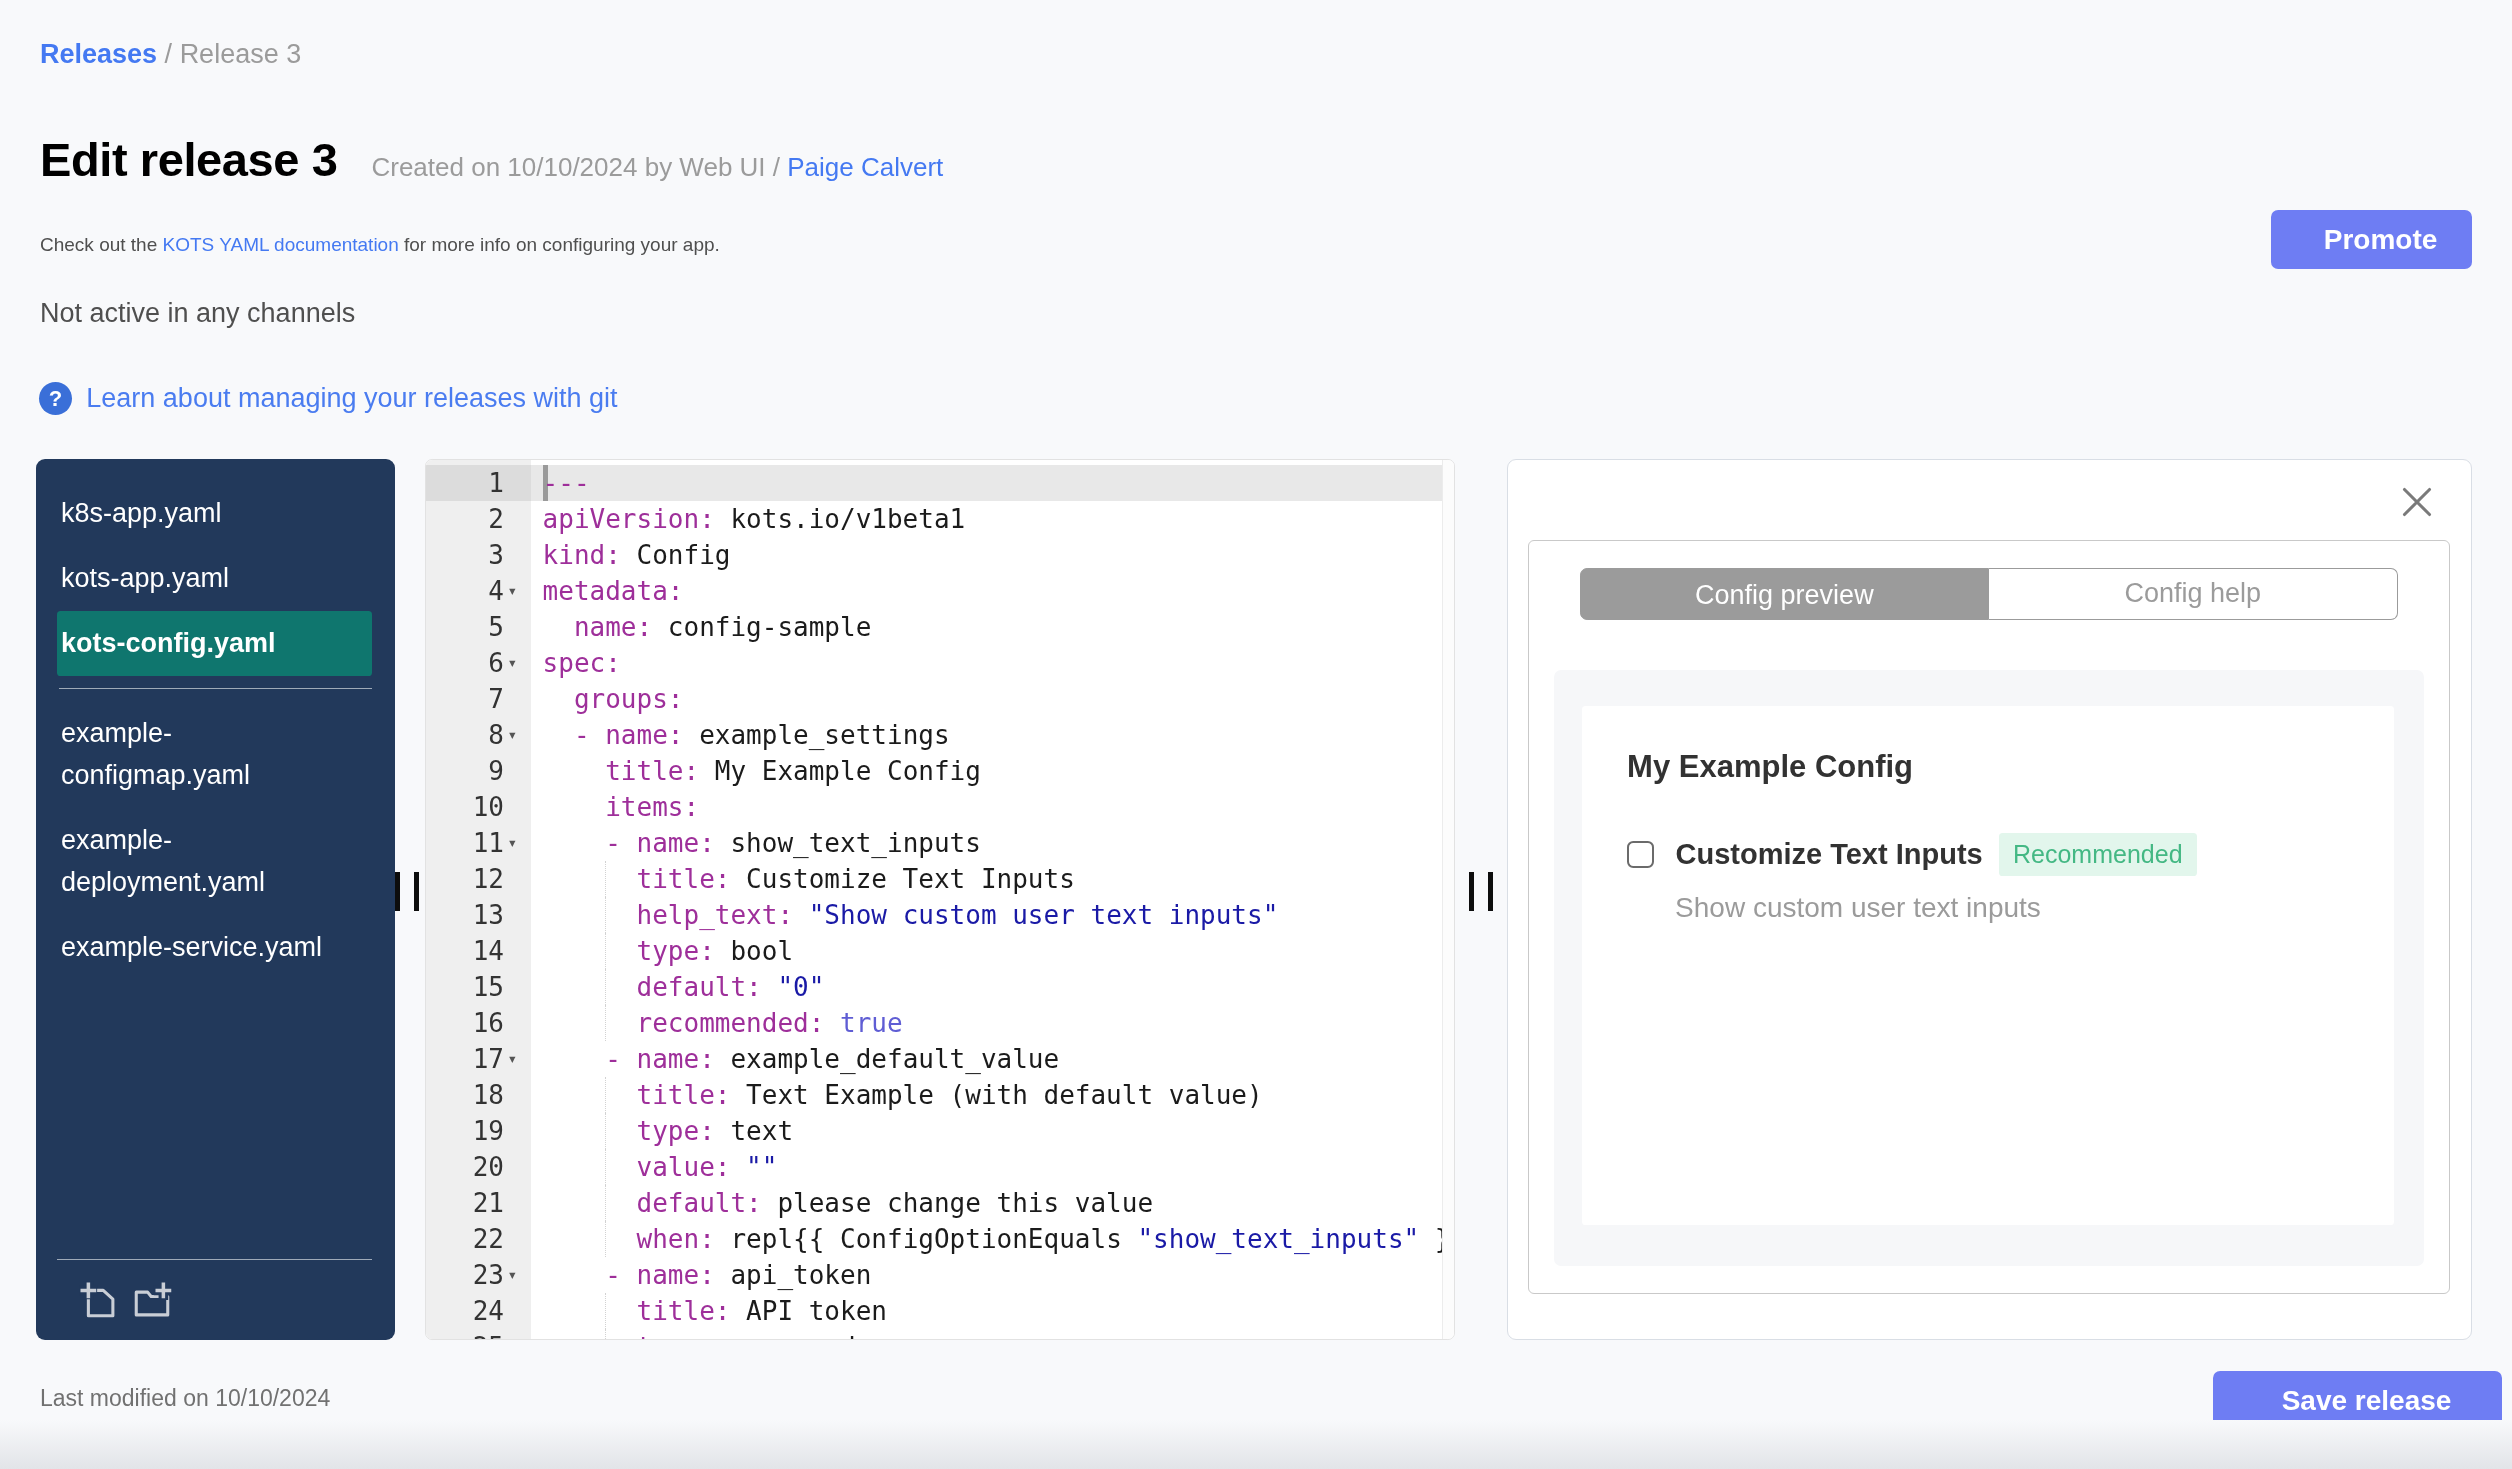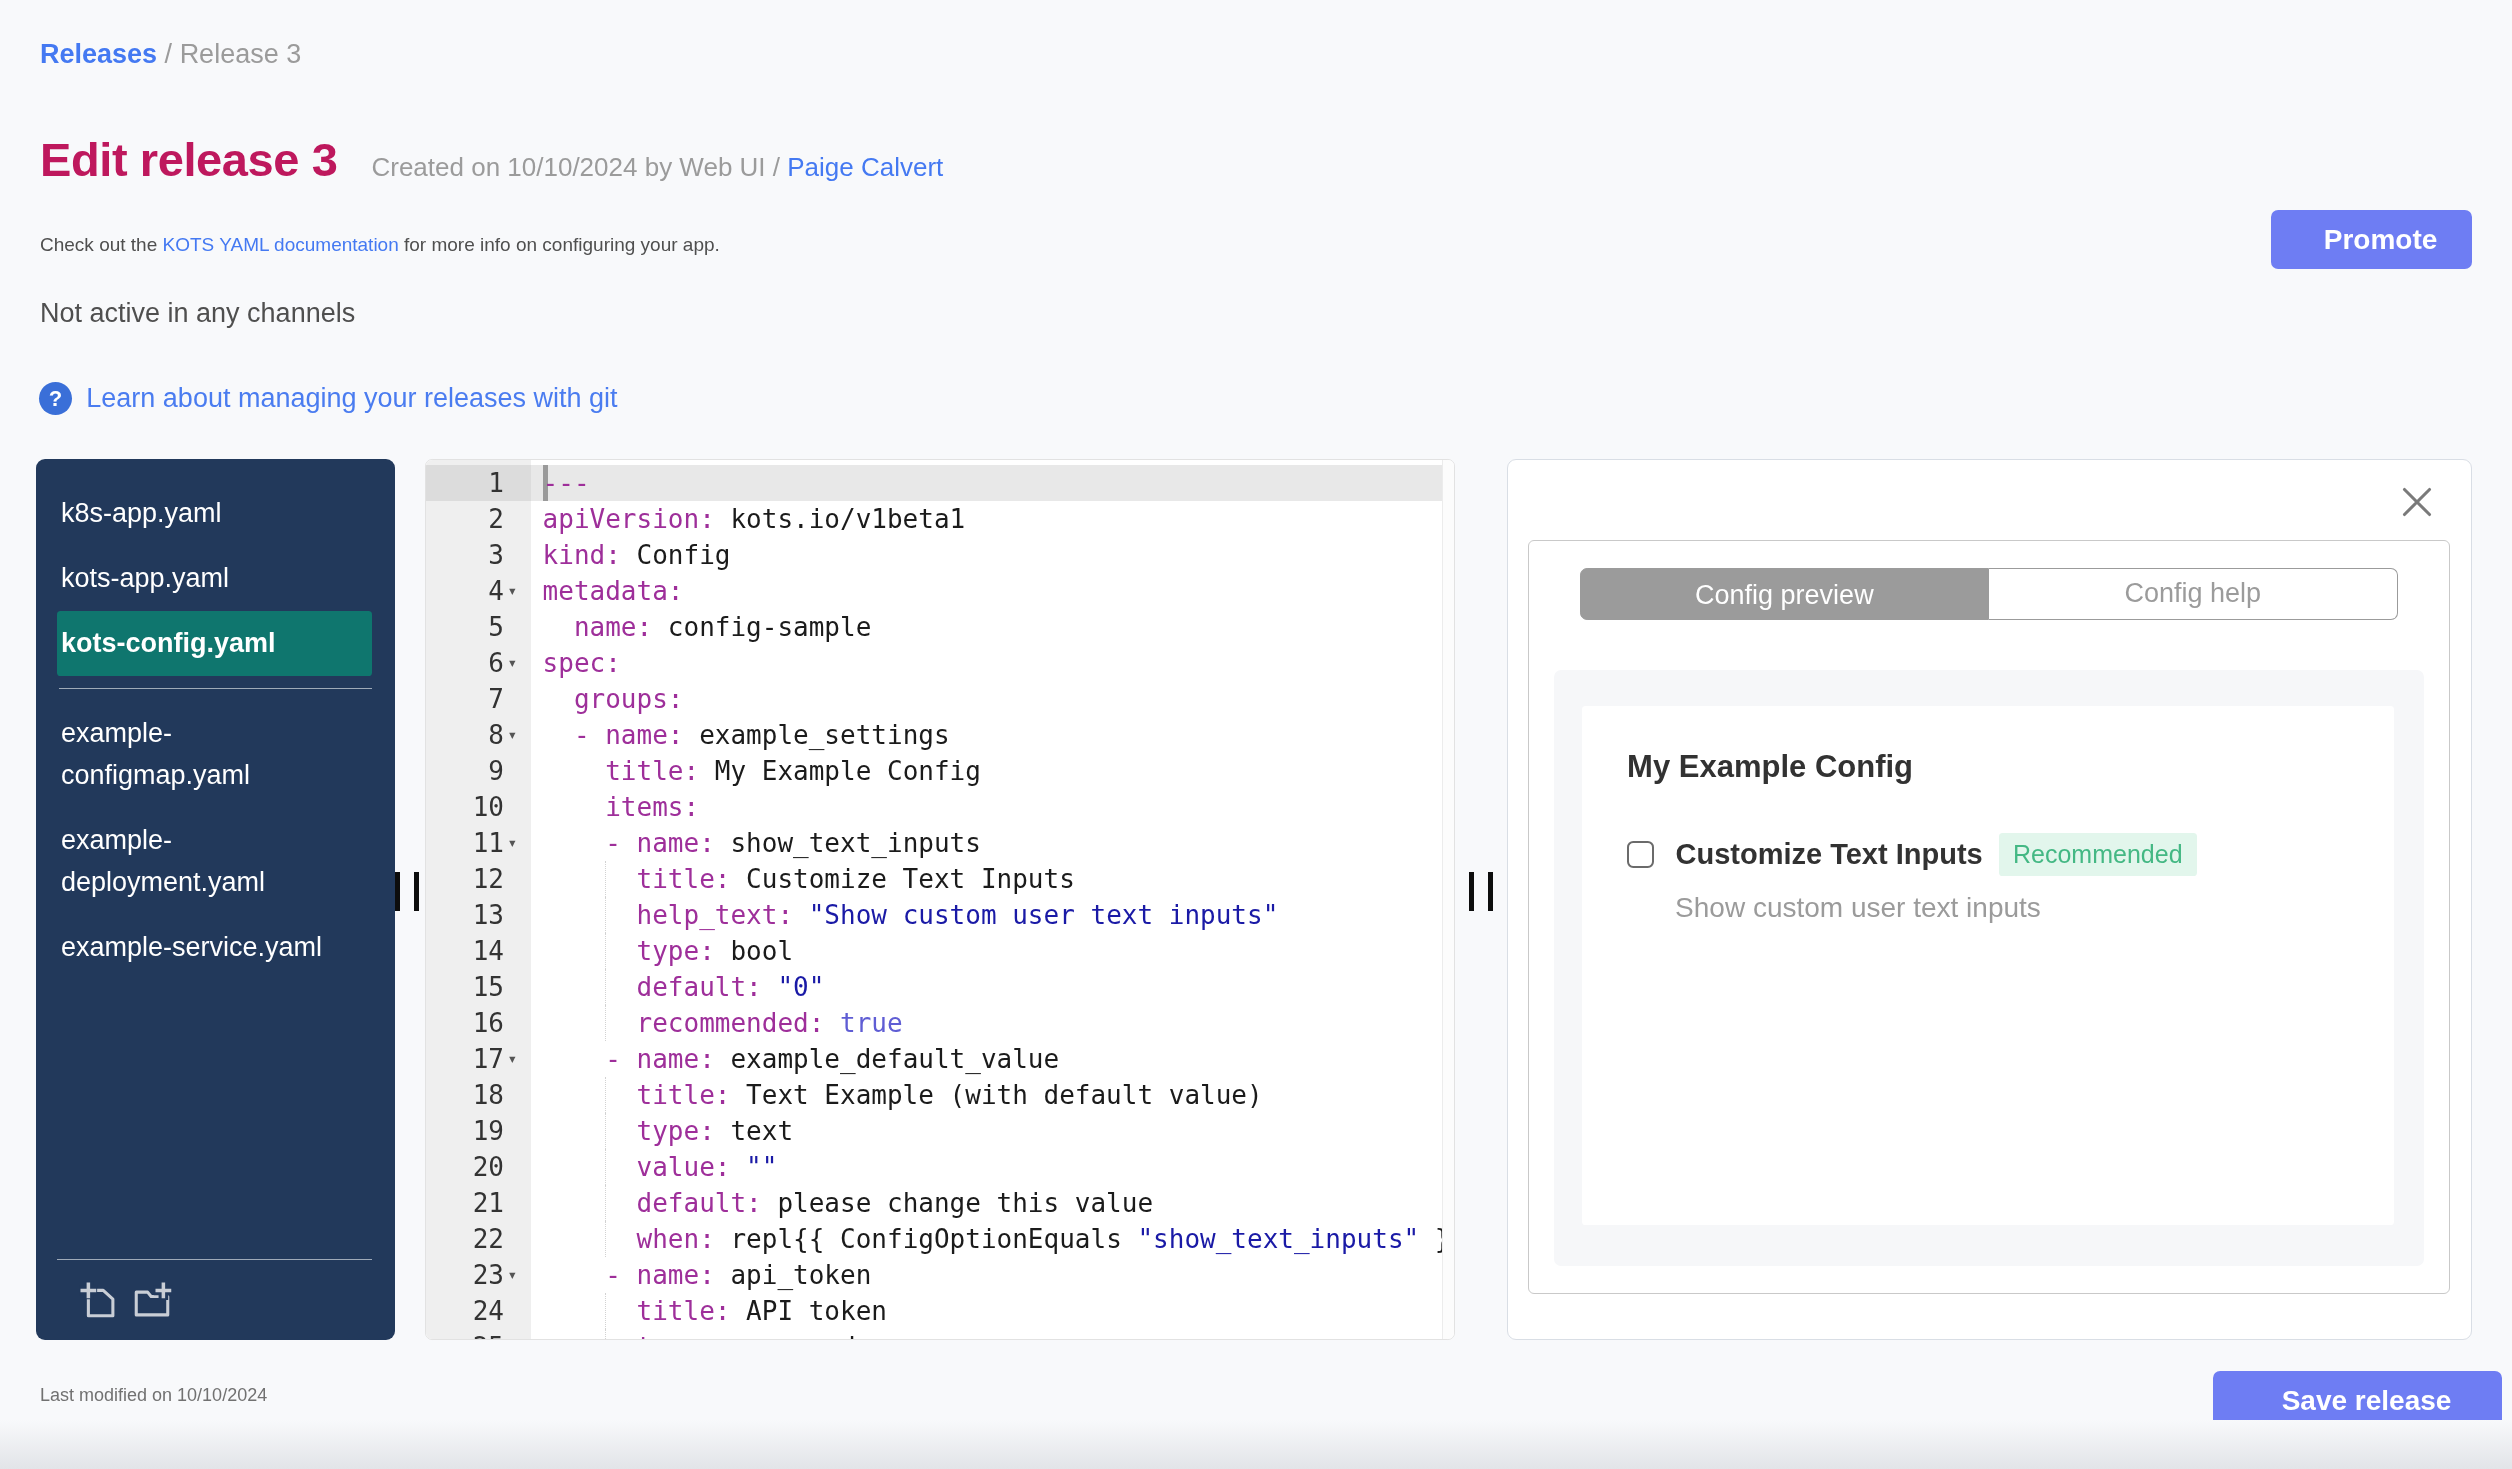--- a/index.html
+++ b/index.html
@@ -11,21 +11,21 @@
     color: #4f4f4f;
     overflow: hidden;
   }
 
   
   .breadcrumb { position:absolute; left:40px; top:39px; font-size:27px; }
   .breadcrumb .bc-link { color:#4479f2; font-weight:600; }
   .breadcrumb .bc-sep, .breadcrumb .bc-cur { color:#9b9b9b; }
 
   .title-row { position:absolute; left:40px; top:132px; display:flex; align-items:baseline; }
-  .page-title { font-size:47px; font-weight:700; color:#be185d; letter-spacing:-0.4px; }
+  .page-title { font-size:47px; font-weight:700; color:#000000; letter-spacing:-0.4px; }
   .created-meta { font-size:26px; color:#9b9b9b; margin-left:34px; }
   .created-meta .author { color:#4479f2; }
 
   .docs-line { position:absolute; left:40px; top:234px; font-size:19px; color:#4f4f4f; }
   .docs-line .doc-link { color:#4479f2; }
 
   .channel-status { position:absolute; left:40px; top:298px; font-size:27px; color:#4f4f4f; }
 
   .git-row { position:absolute; left:39px; top:382px; display:flex; align-items:center; }
   .q-icon { width:33px; height:33px; border-radius:50%; background:#3a6fd8; color:#fff;
@@ -96,21 +96,21 @@
   .pwhite { position:absolute; left:28.5px; right:30px; top:36px; bottom:41px; background:#fff; border-radius:3.6px;
             padding:43px 0 0 45px; }
   .pw-title { font-size:31px; font-weight:700; color:#323232; }
   .cfg-row { margin-top:48px; display:flex; align-items:center; }
   .cb { width:27px; height:27px; border:2.7px solid #6b6b6b; border-radius:6.2px; background:#fff; flex:none; cursor:pointer; }
   .cfg-label { margin-left:21.4px; font-size:29px; font-weight:700; color:#323232; }
   .badge { margin-left:16px; font-size:25px; color:#44b884; background:#e2f6ec; padding:7.1px 14.3px; border-radius:3.6px; }
   .cfg-help { margin:16px 0 0 48px; font-size:28px; color:#9b9b9b; }
 
   
-  .last-modified { position:absolute; left:40px; top:1385px; font-size:18px; color:#717171; }
+  .last-modified { position:absolute; left:40px; top:1385px; font-size:23px; color:#717171; }
   .bottom-grad { position:absolute; left:0; right:0; bottom:0; height:49px;
                  background:linear-gradient(#f8f9fb, #e2e4e8); pointer-events:none; }
 </style>
 </head>
 <body>
 
 <div class="breadcrumb">
   <span class="bc-link">Releases</span><span class="bc-sep"> / </span><span class="bc-cur">Release 3</span>
 </div>
 

